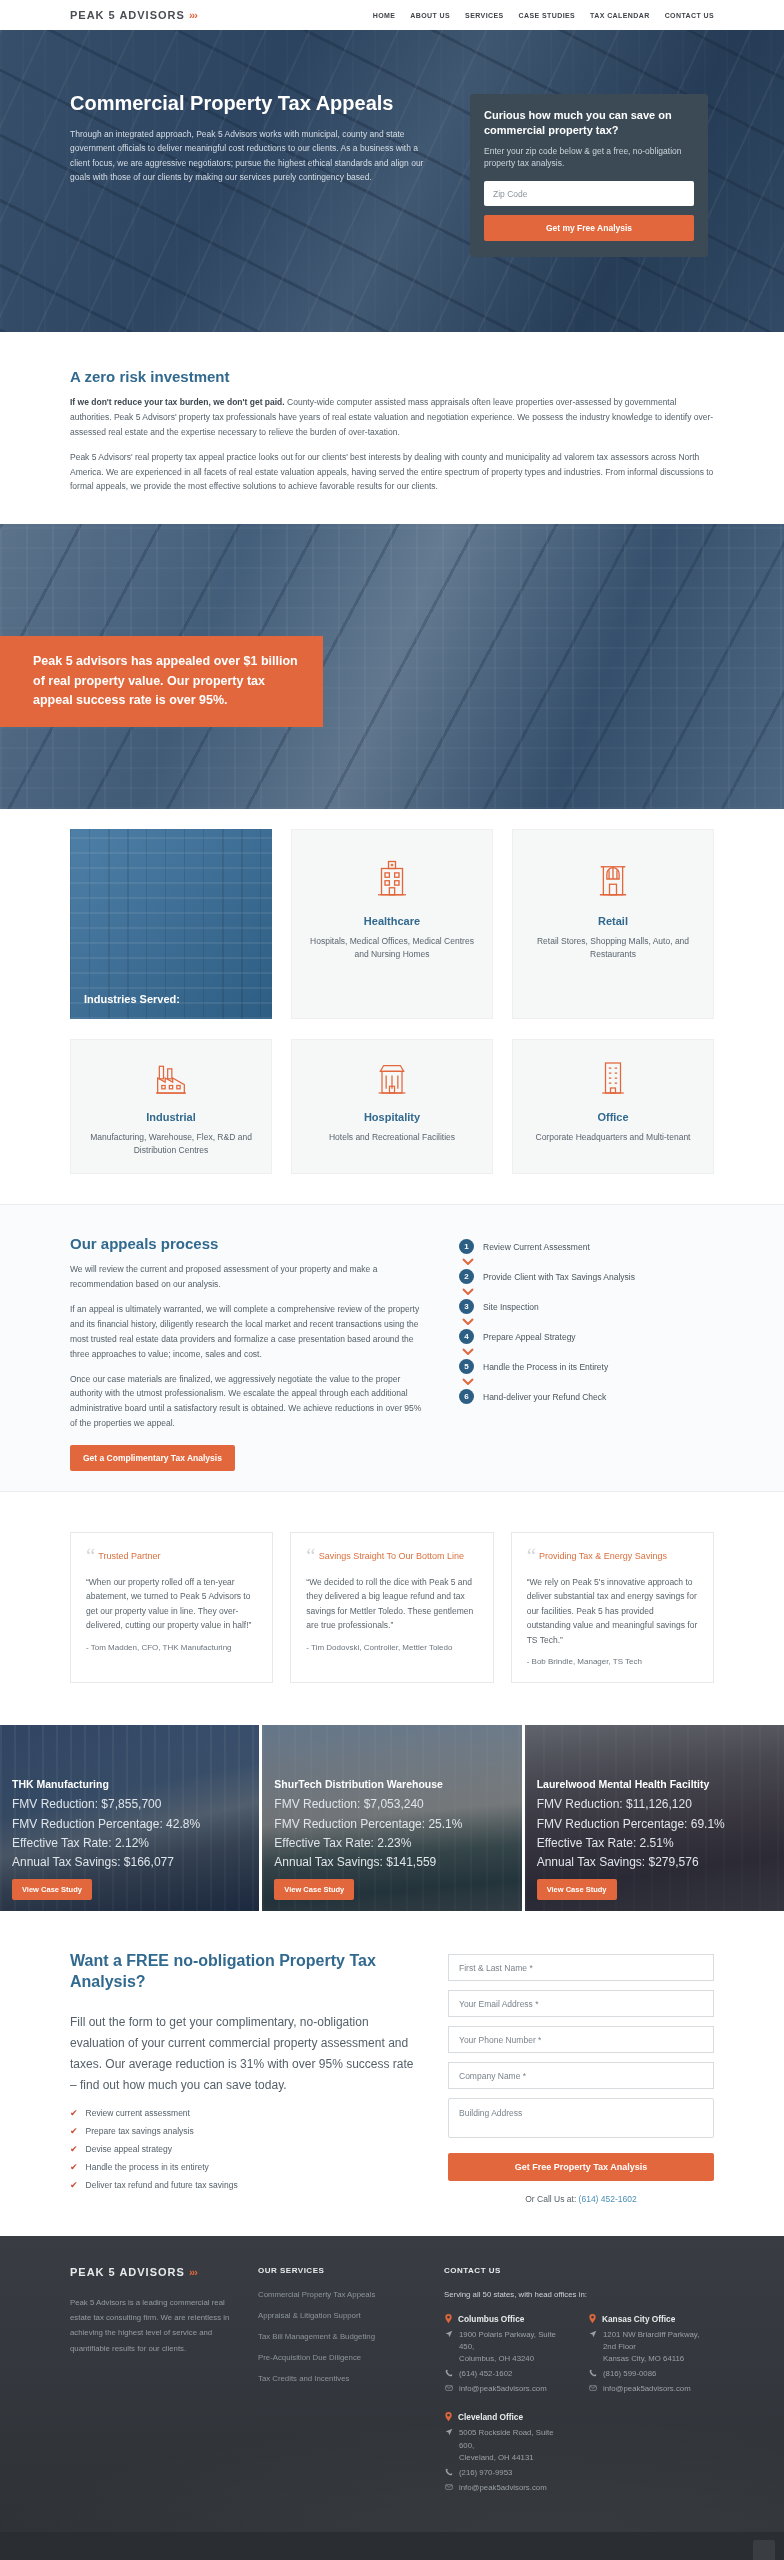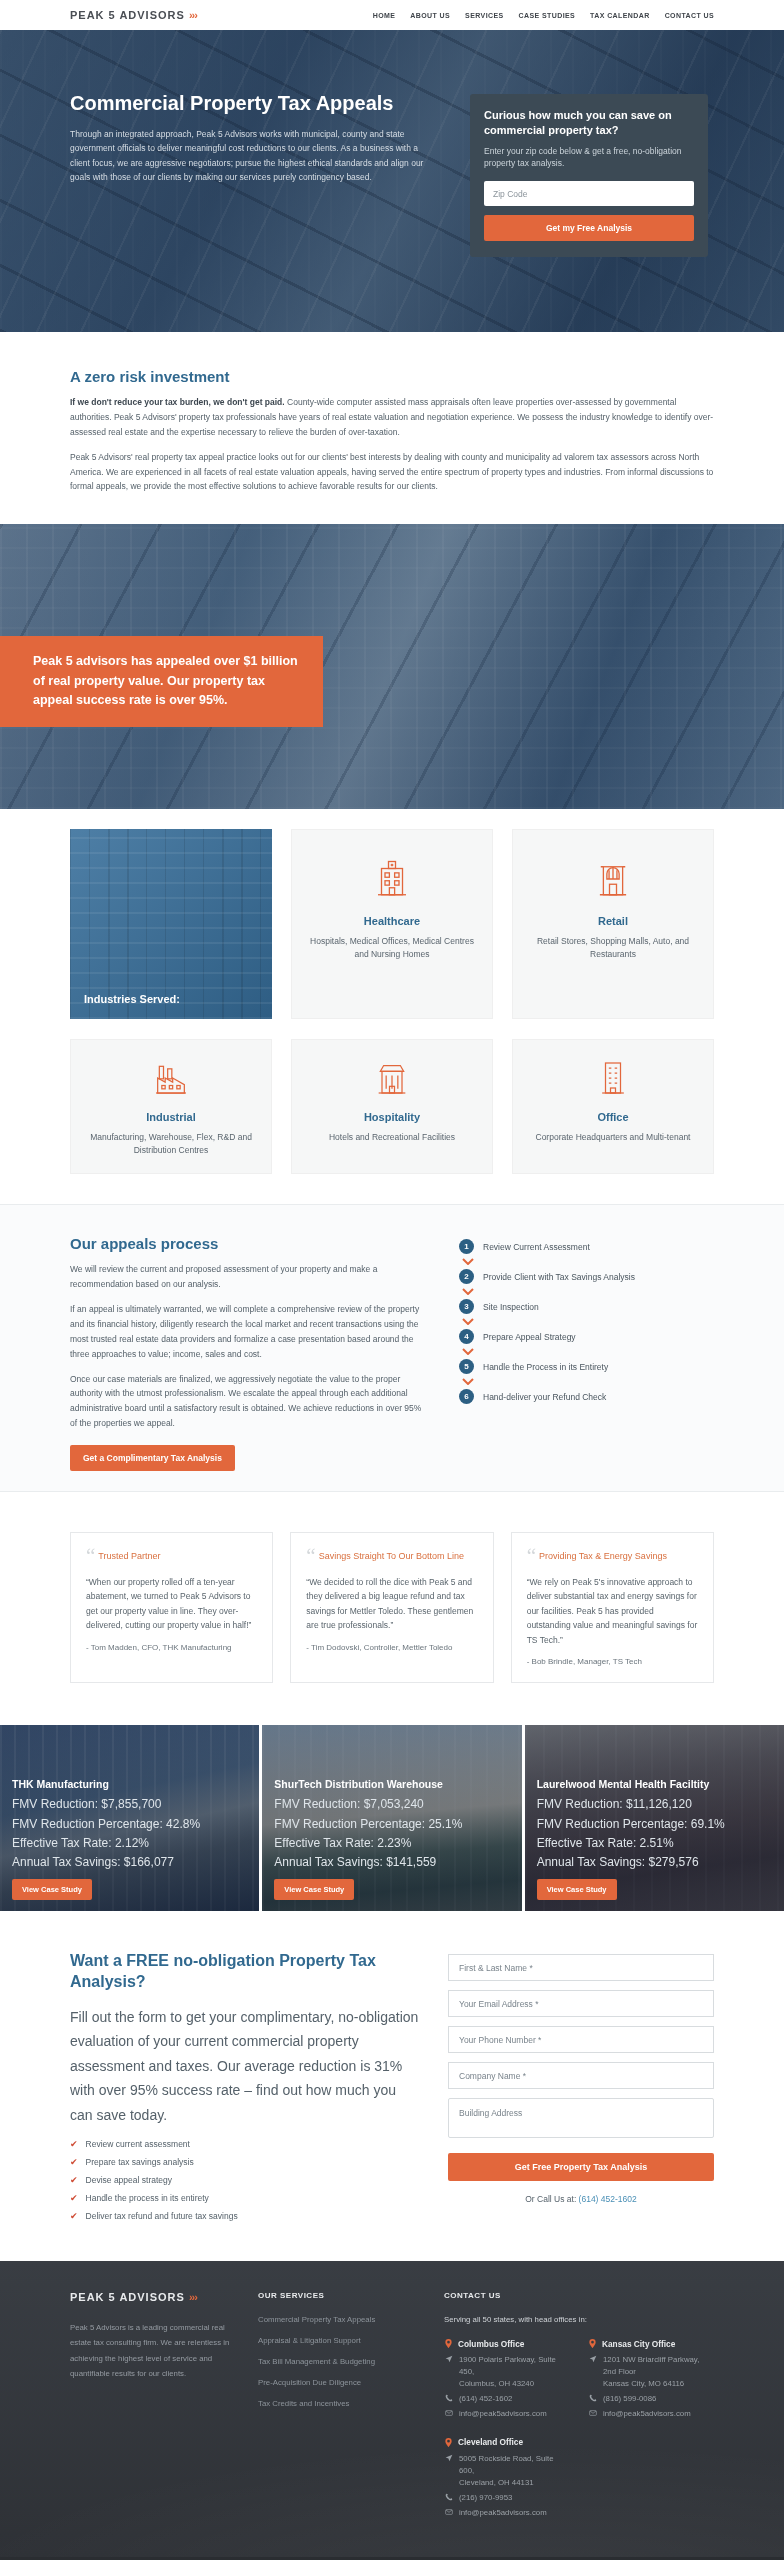--- a/index.html
+++ b/index.html
@@ -107,21 +107,21 @@
   .case-content { position: absolute; left: 12px; right: 10px; bottom: 11px; z-index: 2; }
   .case-title { color: #fff; font-size: 10.5px; font-weight: bold; margin-bottom: 5px; }
   .case-stat { color: #dfe5ea; font-size: 12px; line-height: 1.6; }
   .case-btn { margin-top: 7px; padding: 6px 10px; font-size: 7.5px; }
 
   
   .cta { padding: 40px 0 32px; }
   .cta .container { display: flex; gap: 28px; }
   .cta-left { width: 350px; flex: none; }
   .cta-h2 { font-size: 16px; width: 330px; line-height: 1.3; }
-  .cta-left p { font-size: 14px; line-height: 1.75; color: #55616a; margin-top: 12px; }
+  .cta-left p { font-size: 12px; line-height: 1.75; color: #55616a; margin-top: 19px; }
   .checklist { margin-top: 12px; list-style: none; }
   .checklist li { font-size: 8.5px; color: #55616a; margin: 8px 0; display: flex; align-items: center; }
   .check { color: #cf4c35; font-size: 9px; margin-right: 8px; }
   .cta-form { flex: 1; padding-top: 3px; }
   .cta-input { width: 100%; height: 27px; border: 1px solid #d8dcdf; border-radius: 0; margin-bottom: 9px; padding: 0 10px; font-size: 8.5px; font-family: "Liberation Sans", sans-serif; color: #333; }
   .cta-input::placeholder, .cta-textarea::placeholder { color: #79838b; }
   .cta-textarea { width: 100%; height: 40px; border: 1px solid #d8dcdf; border-radius: 2px; margin-bottom: 11px; padding: 9px 10px; font-size: 8.5px; font-family: "Liberation Sans", sans-serif; color: #333; resize: none; }
   .cta-btn { width: 100%; height: 28px; font-size: 9px; }
   .cta-call { text-align: center; font-size: 8.5px; color: #55616a; margin-top: 13px; }
   .cta-call a { color: #4a8fb5; text-decoration: none; cursor: pointer; }

